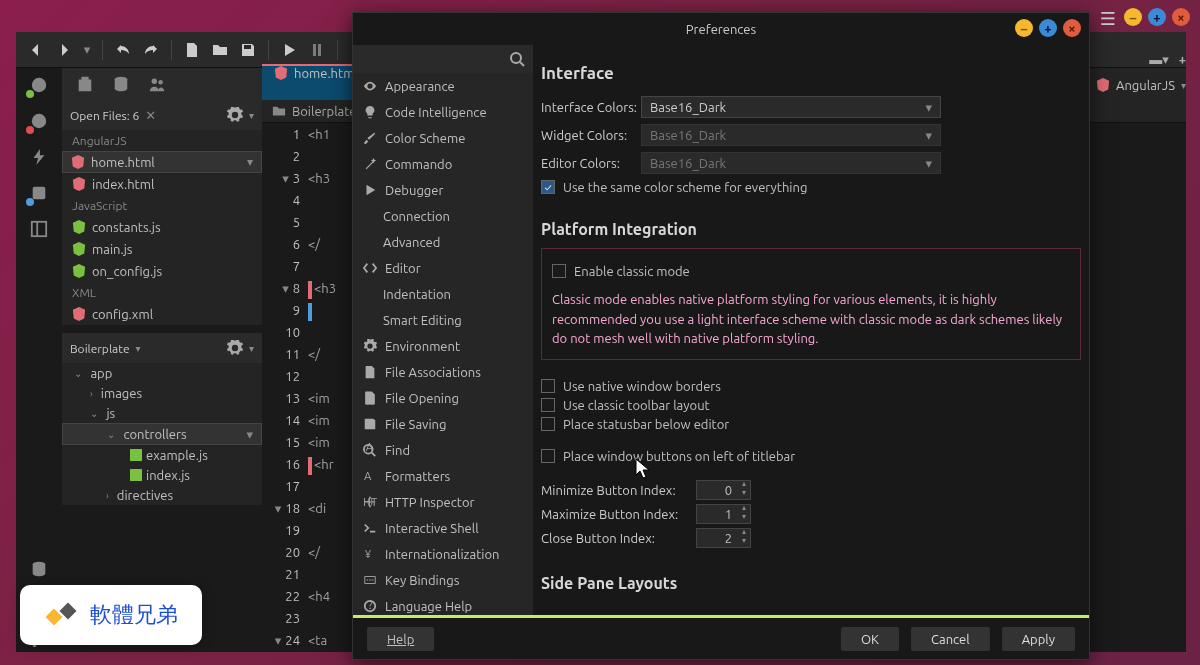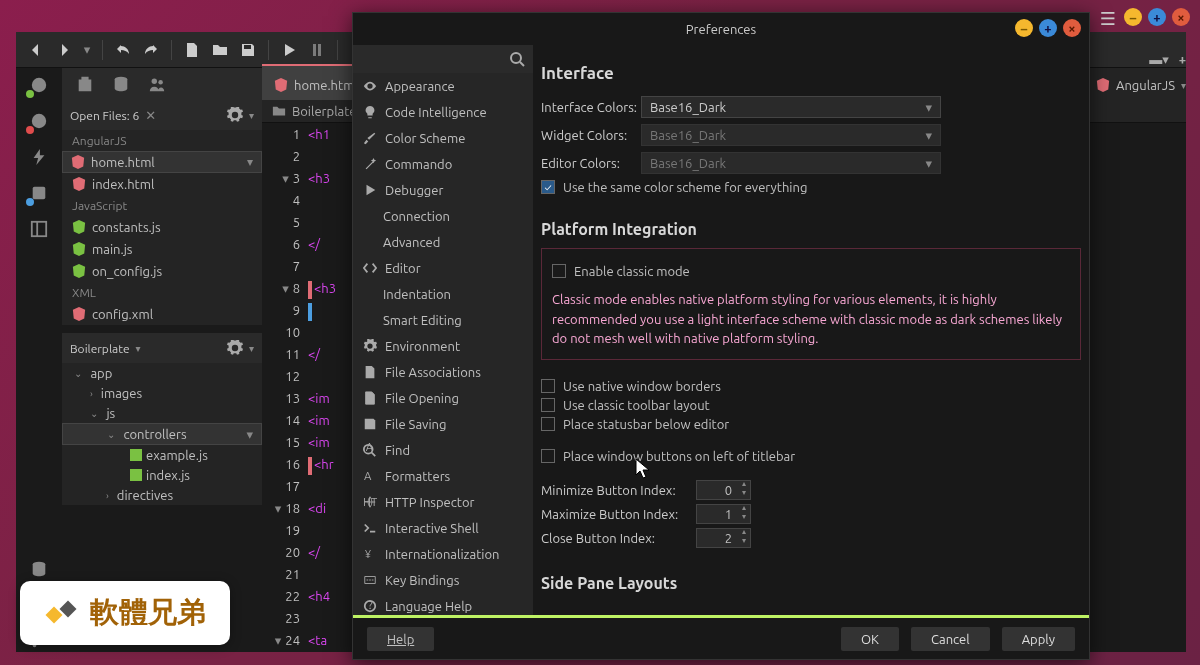--- a/index.html
+++ b/index.html
@@ -26,24 +26,24 @@
 .of-section{padding:4px 10px;color:#888;font-size:12px}
 .fic{width:14px;height:14px}
 .tree{background:#242424;font-size:12px}
 .tree-row{padding:3px 4px 3px 12px;display:flex;align-items:center;gap:4px;color:#aaa}
 .tree-row.sel{background:#333}
 .editor{background:#1a1a1a;display:flex}
 .gutter{width:46px;text-align:right;padding-right:8px;color:#666;font-family:monospace;font-size:13px;line-height:22px}
 .gutter .ln{height:22px}
 .gutter .a{color:#bbb}
 .code{font-family:monospace;font-size:13px;line-height:22px}
-.code .cl{height:22px;color:#d946ef}
+.code .cl{height:22px;color:#a3a3a3}
 .tab-icons{display:flex;align-items:center;gap:18px;padding:0 14px}
 .tab-ic{width:18px;height:18px;fill:#888}
-.tab-file{display:flex;align-items:center;gap:6px;padding:0 12px;height:40px;background:#404040;border-top:2px solid #e06c75}
+.tab-file{display:flex;gap:6px;padding:0 12px;height:40px;background:#0c4a6e;border-top:2px solid #e06c75}
 .shield{width:14px;height:14px;fill:#e06c75}
 
 .prefs{position:absolute;left:352px;top:12px;width:738px;height:648px;background:#181818;border:1px solid #333;box-shadow:0 4px 20px rgba(0,0,0,0.6)}
 .prefs-title{height:32px;display:flex;align-items:center;justify-content:center;position:relative;background:#181818}
 .prefs-title span{color:#ccc;font-size:13px}
 .win-btns{position:absolute;right:8px;top:6px;display:flex;gap:6px}
 .wb{width:18px;height:18px;border-radius:50%;display:flex;align-items:center;justify-content:center;font-size:13px;font-weight:bold}
 .prefs-body{display:flex;height:570px}
 .prefs-side{width:180px;background:#262626;overflow-y:auto;position:relative}
 .search-row{height:28px;display:flex;align-items:center;justify-content:flex-end;padding-right:8px;background:#2a2a2a}
@@ -65,21 +65,21 @@
 .box-classic{border:1px solid #5a2838;padding:10px;margin-top:6px}
 .desc{color:#f9a8d4;margin-top:12px;line-height:1.5}
 .spinrow{display:flex;align-items:center;margin:4px 0}
 .spinlab{width:155px;color:#ccc}
 .spin{width:55px;background:#2a2a2a;border:1px solid #444;padding:2px 18px 2px 6px;text-align:right;position:relative}
 .spin::after{content:"▴\A▾";white-space:pre;position:absolute;right:4px;top:-2px;font-size:8px;line-height:9px;color:#888}
 .prefs-footer{height:44px;display:flex;align-items:center;padding:0 14px;background:#181818;border-top:3px solid #bef264}
 .btn{padding:5px 20px;background:#333;color:#ddd;cursor:pointer;border-radius:2px}
 .main-win-btns{position:absolute;right:10px;top:8px;display:flex;gap:6px;z-index:5}
 .logo-card{position:absolute;left:20px;bottom:20px;background:#fff;border-radius:10px;padding:12px 24px;display:flex;align-items:center;gap:10px;box-shadow:0 2px 12px rgba(0,0,0,0.3)}
-.logo-card span{color:#a16207;font-size:29px;font-weight:700}
+.logo-card span{color:#1d4ed8;font-size:22px;font-weight:400}
 .ang-tag{position:absolute;right:14px;top:78px;display:flex;align-items:center;gap:6px;color:#ccc}
 .cursor{position:absolute;left:635px;top:458px;z-index:100}
 .gear{width:16px;height:16px;fill:#aaa}
 .chev{color:#888;font-size:10px;margin-right:4px}
 </style>
 </head>
 <body>
 
 <div class="main-win-btns">
   <div class="wb" style="background:#f5b82e;color:#7a5800">–</div>

